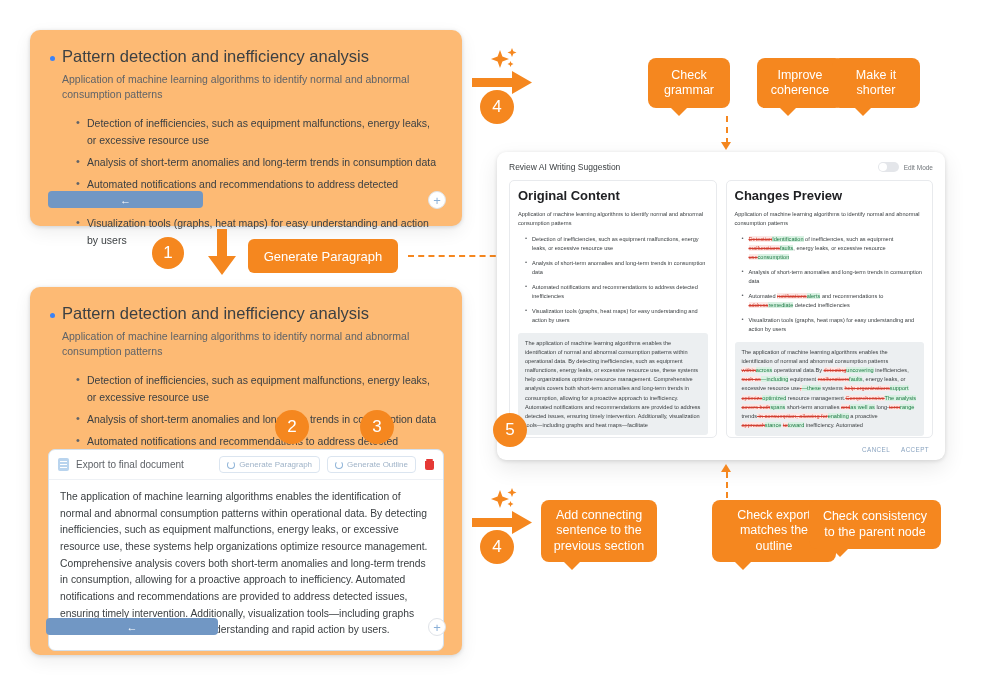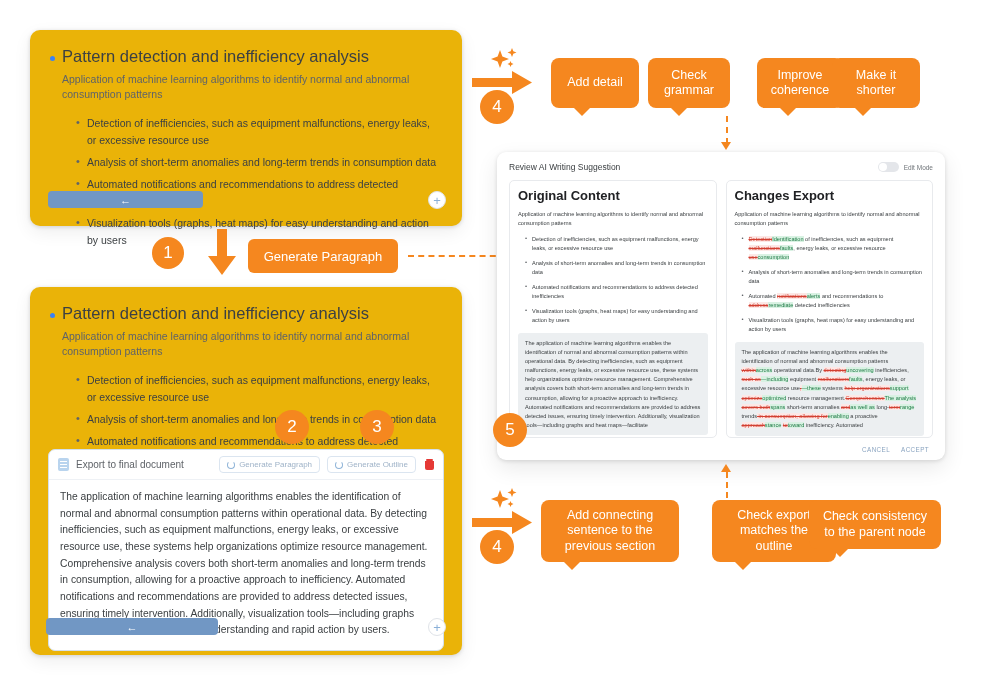--- a/index.html
+++ b/index.html
@@ -8,21 +8,21 @@
     background: #ffffff;
     font-family: "Liberation Sans", sans-serif;
     position: relative;
     overflow: hidden;
   }
   .stage { position: absolute; inset: 0; }
 
   
   .doc-card {
     position: absolute;
-    background: #eab308;
+    background: #fdba74;
     border-radius: 10px;
     box-shadow: 0 1px 4px rgba(0,0,0,.14), 0 6px 18px rgba(0,0,0,.07);
   }
   .node-title-row { display: flex; align-items: flex-start; gap: 7px; }
   .node-bullet {
     width: 5px; height: 5px; border-radius: 50%;
     background: #3b82f6; margin-top: 10px; flex: 0 0 auto;
   }
   .node-title {
     font-size: 16.5px; color: #3c4043; font-weight: 400; line-height: 1.25;
@@ -275,21 +275,20 @@
       <path d="M14 2 L16.4 8.6 L23 11 L16.4 13.4 L14 20 L11.6 13.4 L5 11 L11.6 8.6 Z" fill="#f5871f"></path>
       <path d="M26 0 L27.3 3.2 L30.5 4.5 L27.3 5.8 L26 9 L24.7 5.8 L21.5 4.5 L24.7 3.2 Z" fill="#f5871f"></path>
       <path d="M24.5 13 L25.4 15.1 L27.5 16 L25.4 16.9 L24.5 19 L23.6 16.9 L21.5 16 L23.6 15.1 Z" fill="#f5871f"></path>
     </svg>
     <svg style="position:absolute; left:0; top:22px;" width="62" height="26" viewBox="0 0 62 26">
       <path d="M0 8 h40 V1 L60 12.5 L40 24 v-7 H0 Z" fill="#f5871f"></path>
     </svg>
     <div class="step" style="left:8px; top:42px; width:34px; height:34px;">4</div>
   </div>
 
-  <div class="chip" style="left:551px; top:58px; width:88px; height:50px;">Add detail</div>
   <div class="chip" style="left:648px; top:58px; width:82px; height:50px;">Check grammar</div>
   <div class="chip" style="left:738px; top:58px; width:86px; height:50px;margin-left:19px;">Improve coherence</div>
   <div class="chip" style="left:832px; top:58px; width:88px; height:50px;">Make it shorter</div>
 
   <div class="dashed-v" style="left:726px; top:116px; height:28px;"></div>
   <div class="dash-arrowdown" style="left:721px; top:142px;"></div>
 
   <div class="review-panel" style="left:497px; top:152px; width:448px; height:308px;">
     <div class="rp-head">
       <div class="rp-title">Review AI Writing Suggestion</div>
@@ -307,21 +306,21 @@
         <ul class="rp-ul">
           <li>Detection of inefficiencies, such as equipment malfunctions, energy leaks, or excessive resource use</li>
           <li>Analysis of short-term anomalies and long-term trends in consumption data</li>
           <li>Automated notifications and recommendations to address detected inefficiencies</li>
           <li>Visualization tools (graphs, heat maps) for easy understanding and action by users</li>
         </ul>
         <div class="rp-gray">The application of machine learning algorithms enables the identification of normal and abnormal consumption patterns within operational data. By detecting inefficiencies, such as equipment malfunctions, energy leaks, or excessive resource use, these systems help organizations optimize resource management. Comprehensive analysis covers both short-term anomalies and long-term trends in consumption, allowing for a proactive approach to inefficiency. Automated notifications and recommendations are provided to address detected issues, ensuring timely intervention. Additionally, visualization tools—including graphs and heat maps—facilitate</div>
       </div>
 
       <div class="rp-col">
-        <div class="rp-col-title">Changes Export</div>
+        <div class="rp-col-title">Changes Preview</div>
         <div class="rp-p">Application of machine learning algorithms to identify normal and abnormal consumption patterns</div>
         <ul class="rp-ul">
           <li><span class="del">Detection</span><span class="ins">Identification</span><span> of inefficiencies, such as equipment </span><span class="del">malfunctions</span><span class="ins">faults</span><span>, energy leaks, or excessive resource </span><span class="del">use</span><span class="ins">consumption</span></li>
           <li><span>Analysis of short-term anomalies and long-term trends in consumption data</span></li>
           <li><span>Automated </span><span class="del">notifications</span><span class="ins">alerts</span><span> and recommendations to </span><span class="del">address</span><span class="ins">remediate</span><span> detected inefficiencies</span></li>
           <li><span>Visualization tools (graphs, heat maps) for easy understanding and action by users</span></li>
         </ul>
         <div class="rp-gray"><span>The application of machine learning algorithms enables the identification of normal and abnormal consumption patterns </span><span class="del">within</span><span class="ins">across</span><span> operational data.By </span><span class="del">detecting</span><span class="ins">uncovering</span><span> inefficiencies,</span><span class="del"> such as</span><span class="ins">—including</span><span> equipment </span><span class="del">malfunctions</span><span class="ins">faults</span><span>, energy leaks, or excessive resource use</span><span class="del">,</span><span class="ins">—these</span><span> systems </span><span class="del">help organizations</span><span class="ins">support</span><span> </span><span class="del">optimize</span><span class="ins">optimized</span><span> resource management.</span><span class="del">Comprehensive</span><span class="ins">The analysis</span><span> </span><span class="del">covers both</span><span class="ins">spans</span><span> short-term anomalies </span><span class="del">and</span><span class="ins">as well as</span><span> long-</span><span class="del">term</span><span class="ins">range</span><span> trends</span><span class="del"> in consumption, allowing for</span><span class="ins">enabling</span><span> a proactive </span><span class="del">approach</span><span class="ins">stance</span><span> </span><span class="del">to</span><span class="ins">toward</span><span> inefficiency. Automated</span></div>
       </div>
     </div>
@@ -342,17 +341,17 @@
       <path d="M14 2 L16.4 8.6 L23 11 L16.4 13.4 L14 20 L11.6 13.4 L5 11 L11.6 8.6 Z" fill="#f5871f"></path>
       <path d="M26 0 L27.3 3.2 L30.5 4.5 L27.3 5.8 L26 9 L24.7 5.8 L21.5 4.5 L24.7 3.2 Z" fill="#f5871f"></path>
       <path d="M24.5 13 L25.4 15.1 L27.5 16 L25.4 16.9 L24.5 19 L23.6 16.9 L21.5 16 L23.6 15.1 Z" fill="#f5871f"></path>
     </svg>
     <svg style="position:absolute; left:0; top:22px;" width="62" height="26" viewBox="0 0 62 26">
       <path d="M0 8 h40 V1 L60 12.5 L40 24 v-7 H0 Z" fill="#f5871f"></path>
     </svg>
     <div class="step" style="left:8px; top:42px; width:34px; height:34px;">4</div>
   </div>
 
-  <div class="chip" style="left:541px; top:500px; width:138px; height:62px;">Add connecting sentence to the previous section</div>
+  <div class="chip" style="left:541px; top:500px; width:116px; height:62px;">Add connecting sentence to the previous section</div>
   <div class="chip" style="left:712px; top:500px; width:124px; height:62px;">Check export matches the outline</div>
   <div class="chip" style="left:809px; top:500px; width:132px; height:49px;">Check consistency to the parent node</div>
 
 </div>
 
 </body></html>

